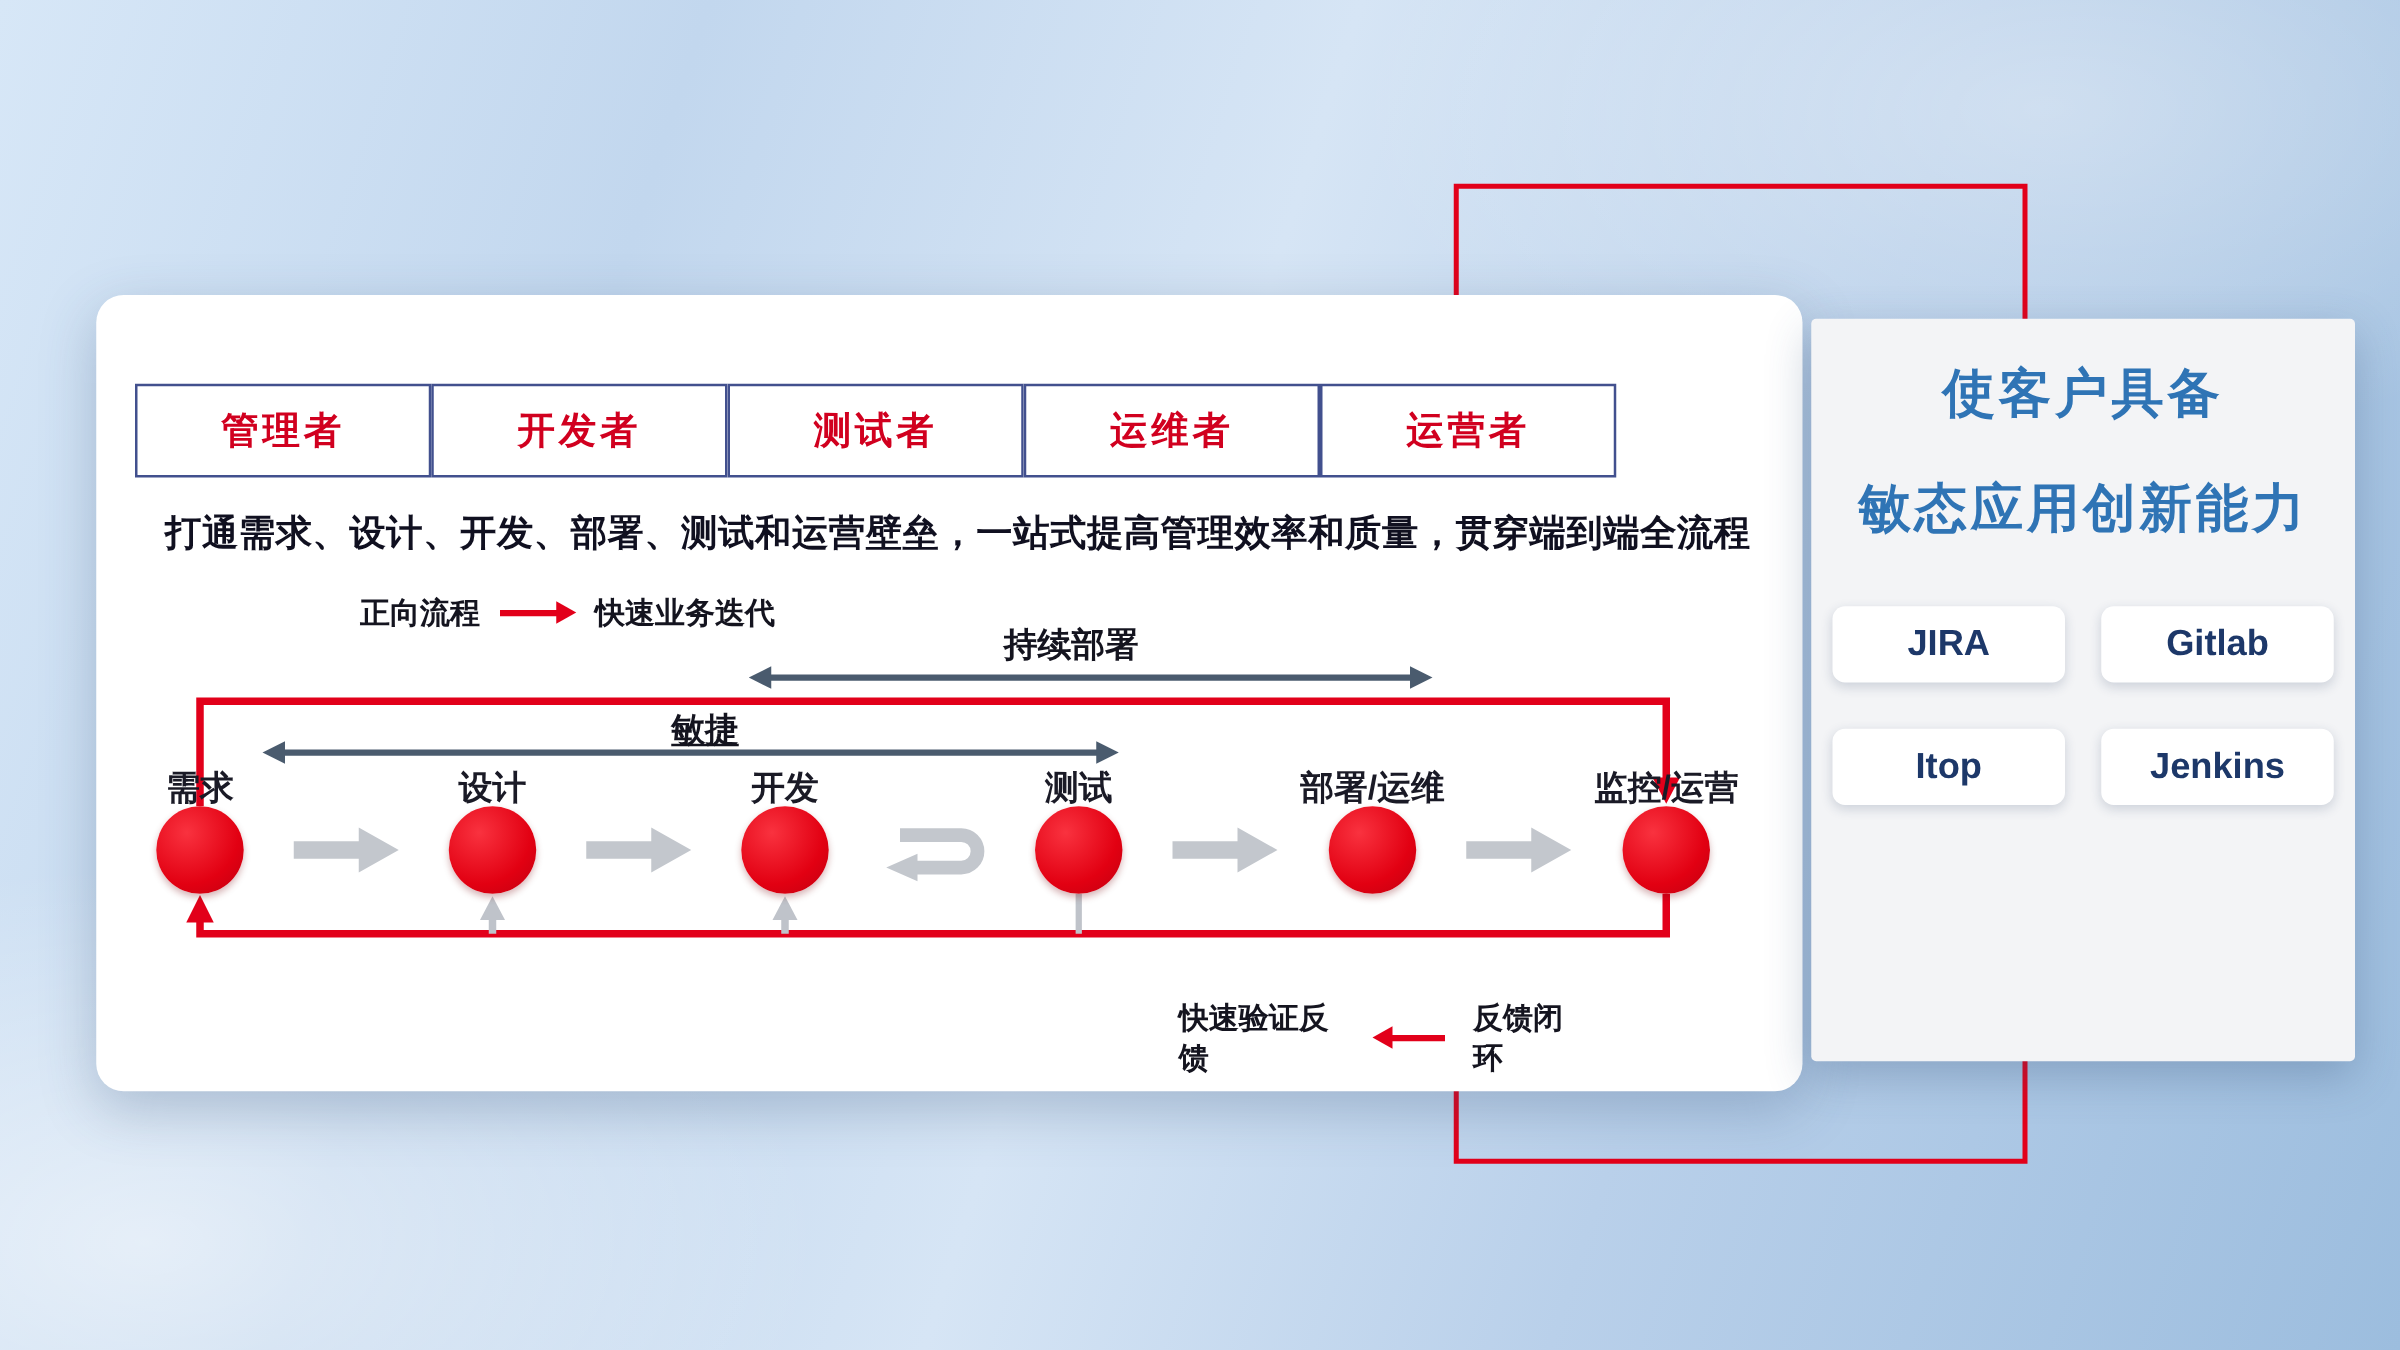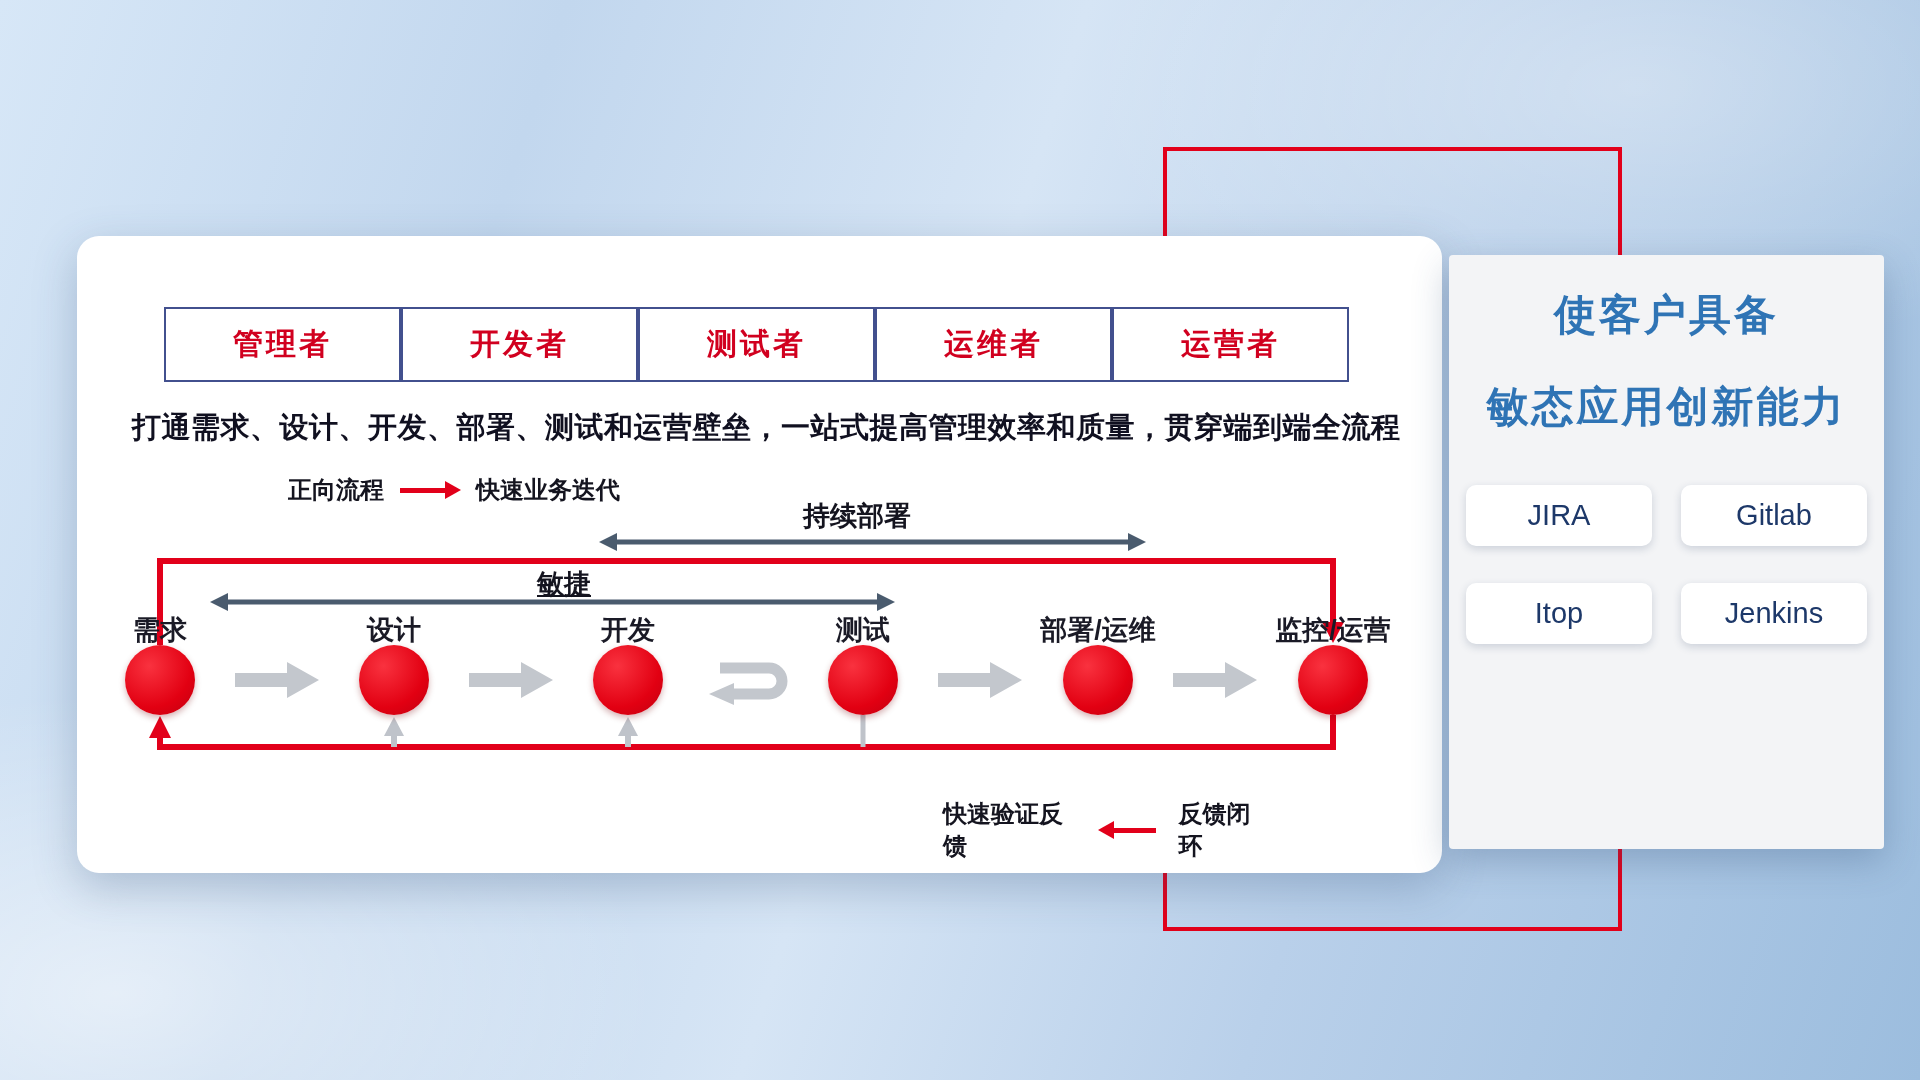--- a/index.html
+++ b/index.html
@@ -25,21 +25,21 @@
 
   
   .main-panel {
     position: absolute; left: 77px; top: 236px; width: 1365px; height: 637px;
     background: #fff; border-radius: 22px; z-index: 2;
     box-shadow: 0 14px 44px rgba(50,80,120,.28);
   }
 
   .roles-row {
     position: absolute; left: 31px; right: 37px; top: 71px; height: 75px;
-    display: flex; justify-content: center;
+    display: flex; justify-content: flex-start;
   }
   .role-box {
     width: 237px; height: 75px; background: #fff;
     border: 2px solid #42508e;
     display: flex; align-items: center; justify-content: center;
   }
   .role-label { font-size: 30px; font-weight: 700; color: #d1001f; letter-spacing: 3px; }
 
   .description {
     position: absolute; left: 55px; top: 174px; margin: 0;
@@ -92,21 +92,21 @@
   .side-title-line { font-size: 42px; font-weight: 700; color: #2f74b5; letter-spacing: 3px; }
   .side-title-line + .side-title-line { margin-top: 36px; }
   .tools-grid {
     margin-top: 50px; padding: 0 17px;
     display: grid; grid-template-columns: 1fr 1fr; column-gap: 29px; row-gap: 37px;
   }
   .tool-chip {
     height: 61px; background: #fff; border-radius: 10px;
     box-shadow: 0 3px 9px rgba(30,50,90,.18);
     display: flex; align-items: center; justify-content: center;
-    font-size: 29px; font-weight: 400; color: #1d3869;
+    font-size: 29px; font-weight: 700; color: #1d3869;
   }
   .tool-chip.wide { grid-column: 1 / 3; }
 </style>
 </head>
 <body>
 
 <div class="canvas">
 
   <div class="red-frame"></div>
 

